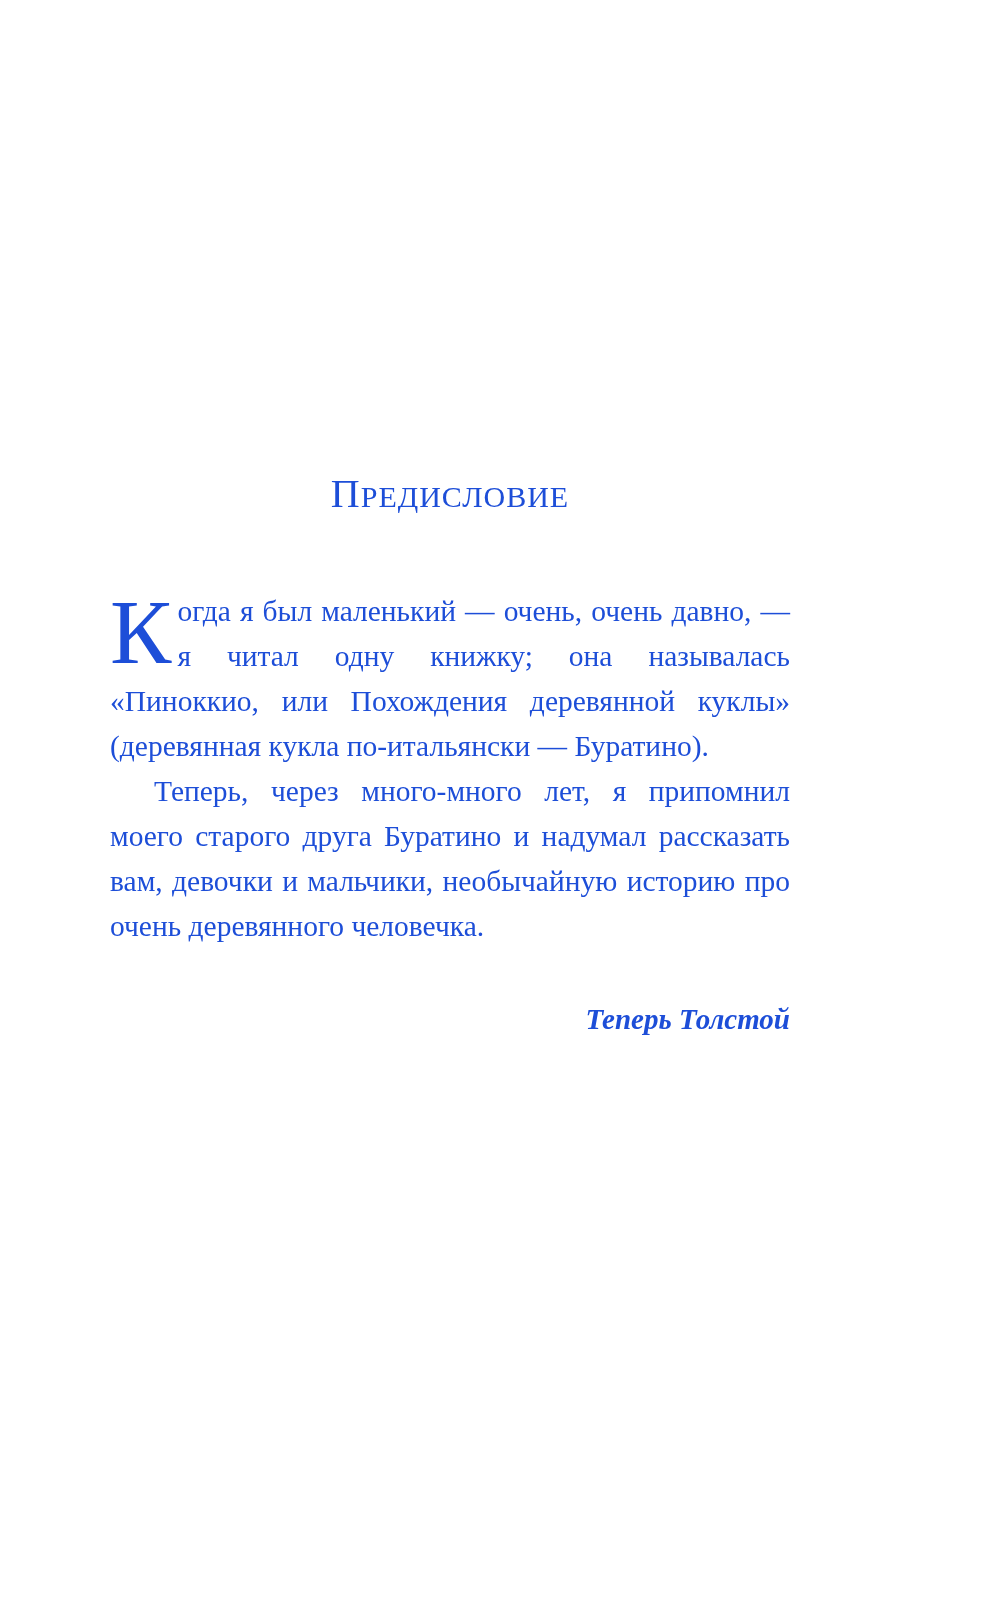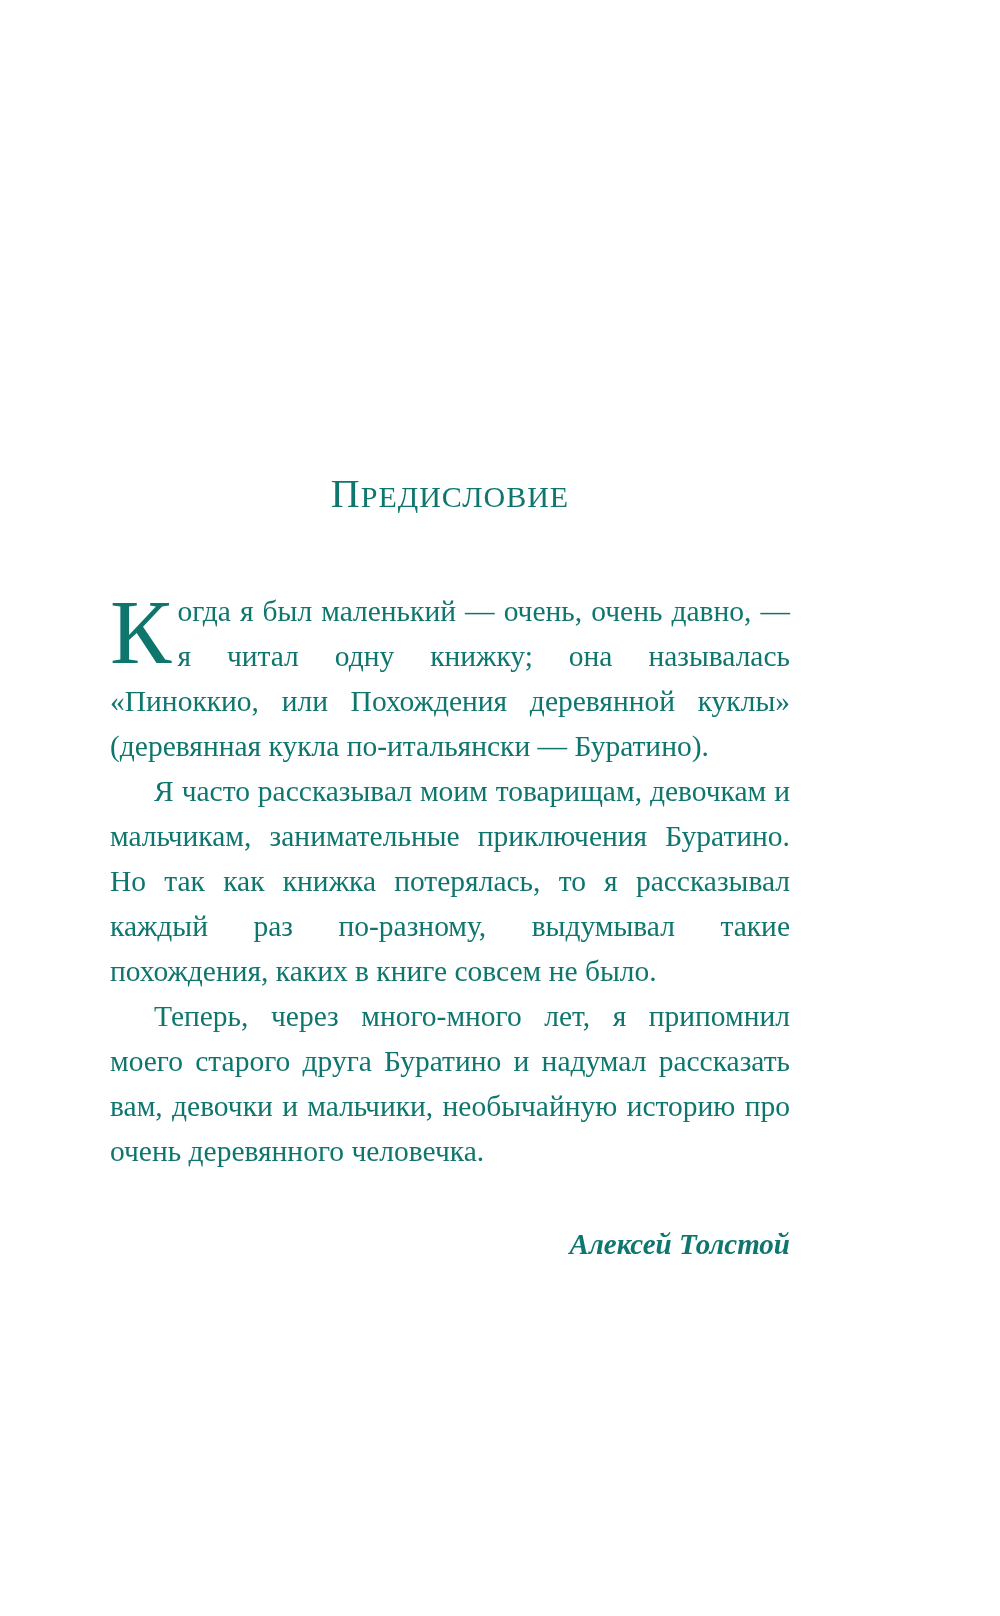--- a/index.html
+++ b/index.html
@@ -7,21 +7,21 @@
     padding: 0;
     background: #ffffff;
   }
   .page {
     position: relative;
     width: 1000px;
     height: 1616px;
     background: #ffffff;
     overflow: hidden;
     font-family: "Liberation Serif", serif;
-    color: #0f766e;
+    color: #1d4ed8;
   }
   .content {
     position: absolute;
     left: 110px;
     top: 470px;
     width: 680px;
   }
   .heading {
     font-family: "Liberation Serif", serif;
     font-size: 34px;
@@ -73,20 +73,19 @@
   <div class="content">
 
     <h1 class="heading">
       <span class="cap">П</span><span class="sc">РЕДИСЛОВИЕ</span>
     </h1>
 
     <p class="para dropcap-para">
       <span class="dropcap">К</span><span>огда я был маленький — очень, очень давно, — я читал одну книжку; она называлась «Пиноккио, или Похождения деревянной куклы» (деревянная кукла по-итальянски — Буратино).</span>
     </p>
 
-    <p class="para">Я часто рассказывал моим товарищам, девочкам и мальчикам, занимательные приключения Буратино. Но так как книжка потерялась, то я рассказывал каждый раз по-разному, выдумывал такие похождения, каких в книге совсем не было.</p>
 
     <p class="para">Теперь, через много-много лет, я припомнил моего старого друга Буратино и надумал рассказать вам, девочки и мальчики, необычайную историю про очень деревянного человечка.</p>
 
-    <p class="signature">Алексей Толстой</p>
+    <p class="signature">Теперь Толстой</p>
 
   </div>
 </div>
 
 </body></html>

